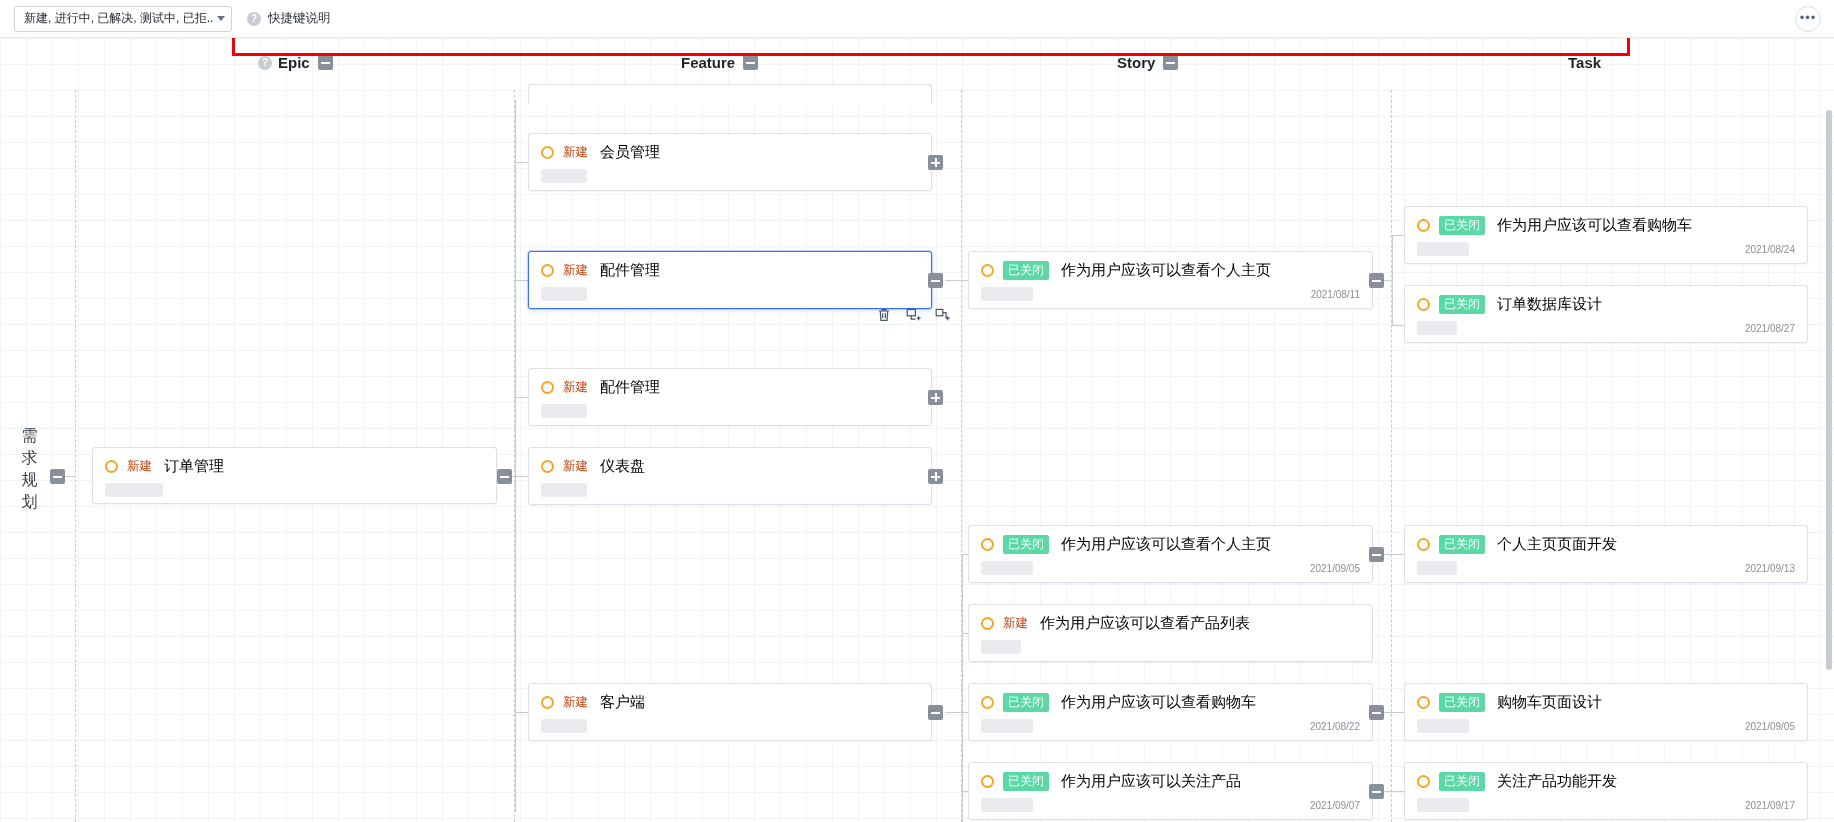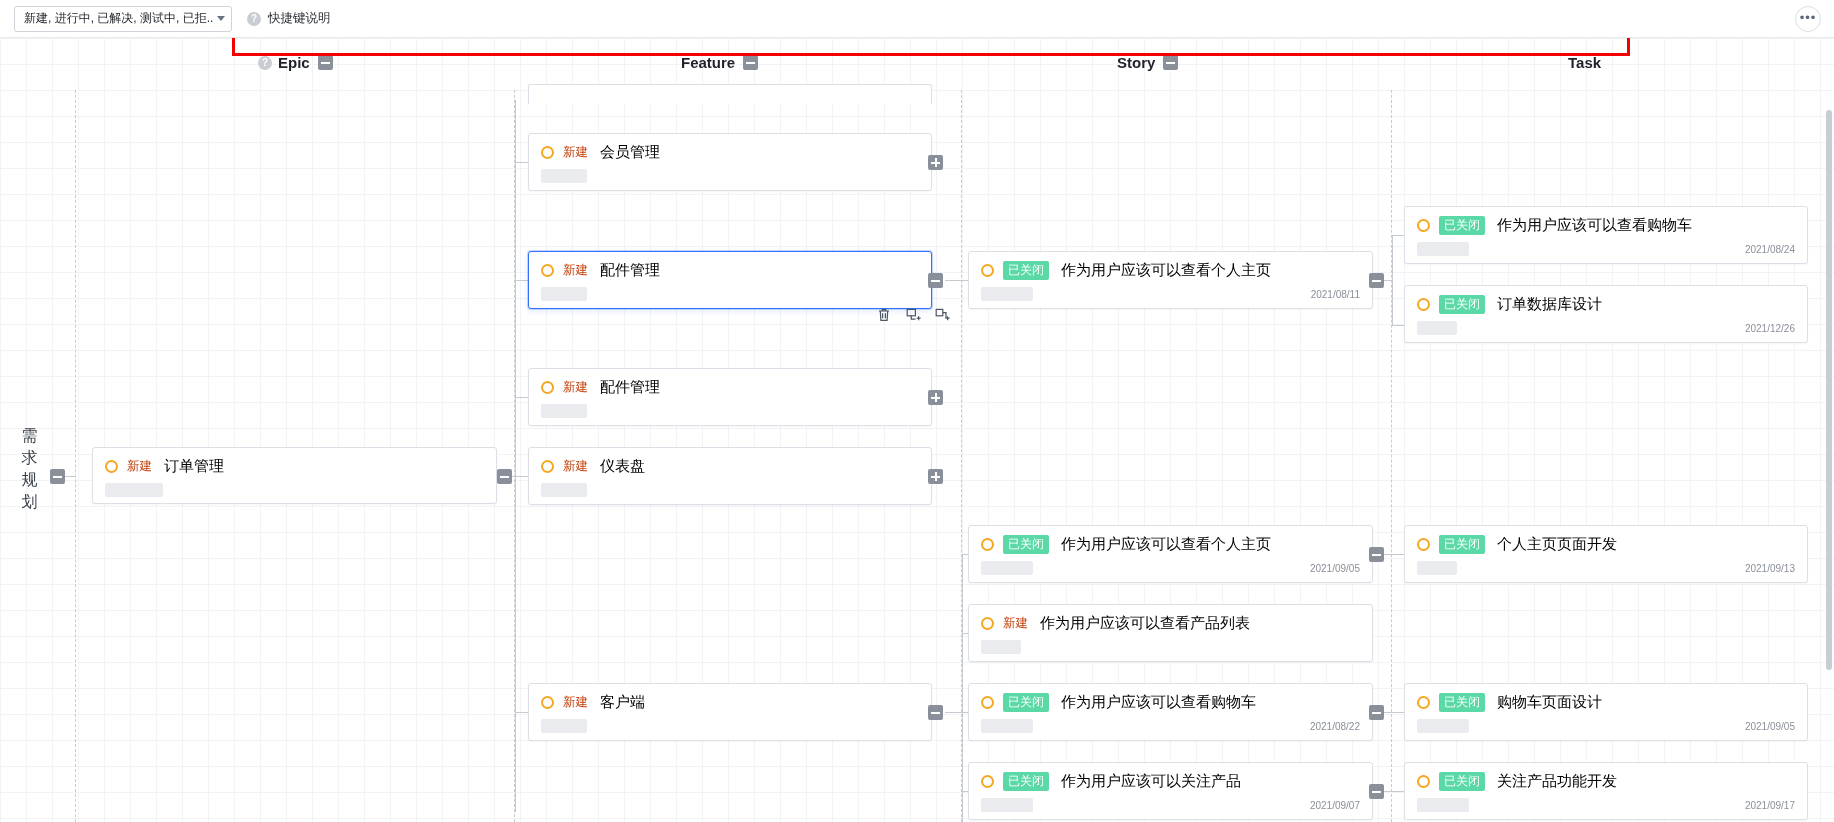--- a/index.html
+++ b/index.html
@@ -458,21 +458,21 @@
 </div>
 
 <div class="card" style="left:1404px; top:285px; width:404px; height:58px;">
   <div class="card-row">
     <span class="state-dot"></span>
     <span class="badge-closed">已关闭</span>
     <span class="card-title">订单数据库设计</span>
   </div>
   <div class="card-sub">
     <span class="redact" style="width:40px;"></span>
-    <span class="card-date">2021/12/26</span>
+    <span class="card-date">2021/08/27</span>
   </div>
 </div>
 
 <div class="card" style="left:1404px; top:525px; width:404px; height:58px;">
   <div class="card-row">
     <span class="state-dot"></span>
     <span class="badge-closed">已关闭</span>
     <span class="card-title">个人主页页面开发</span>
   </div>
   <div class="card-sub">

